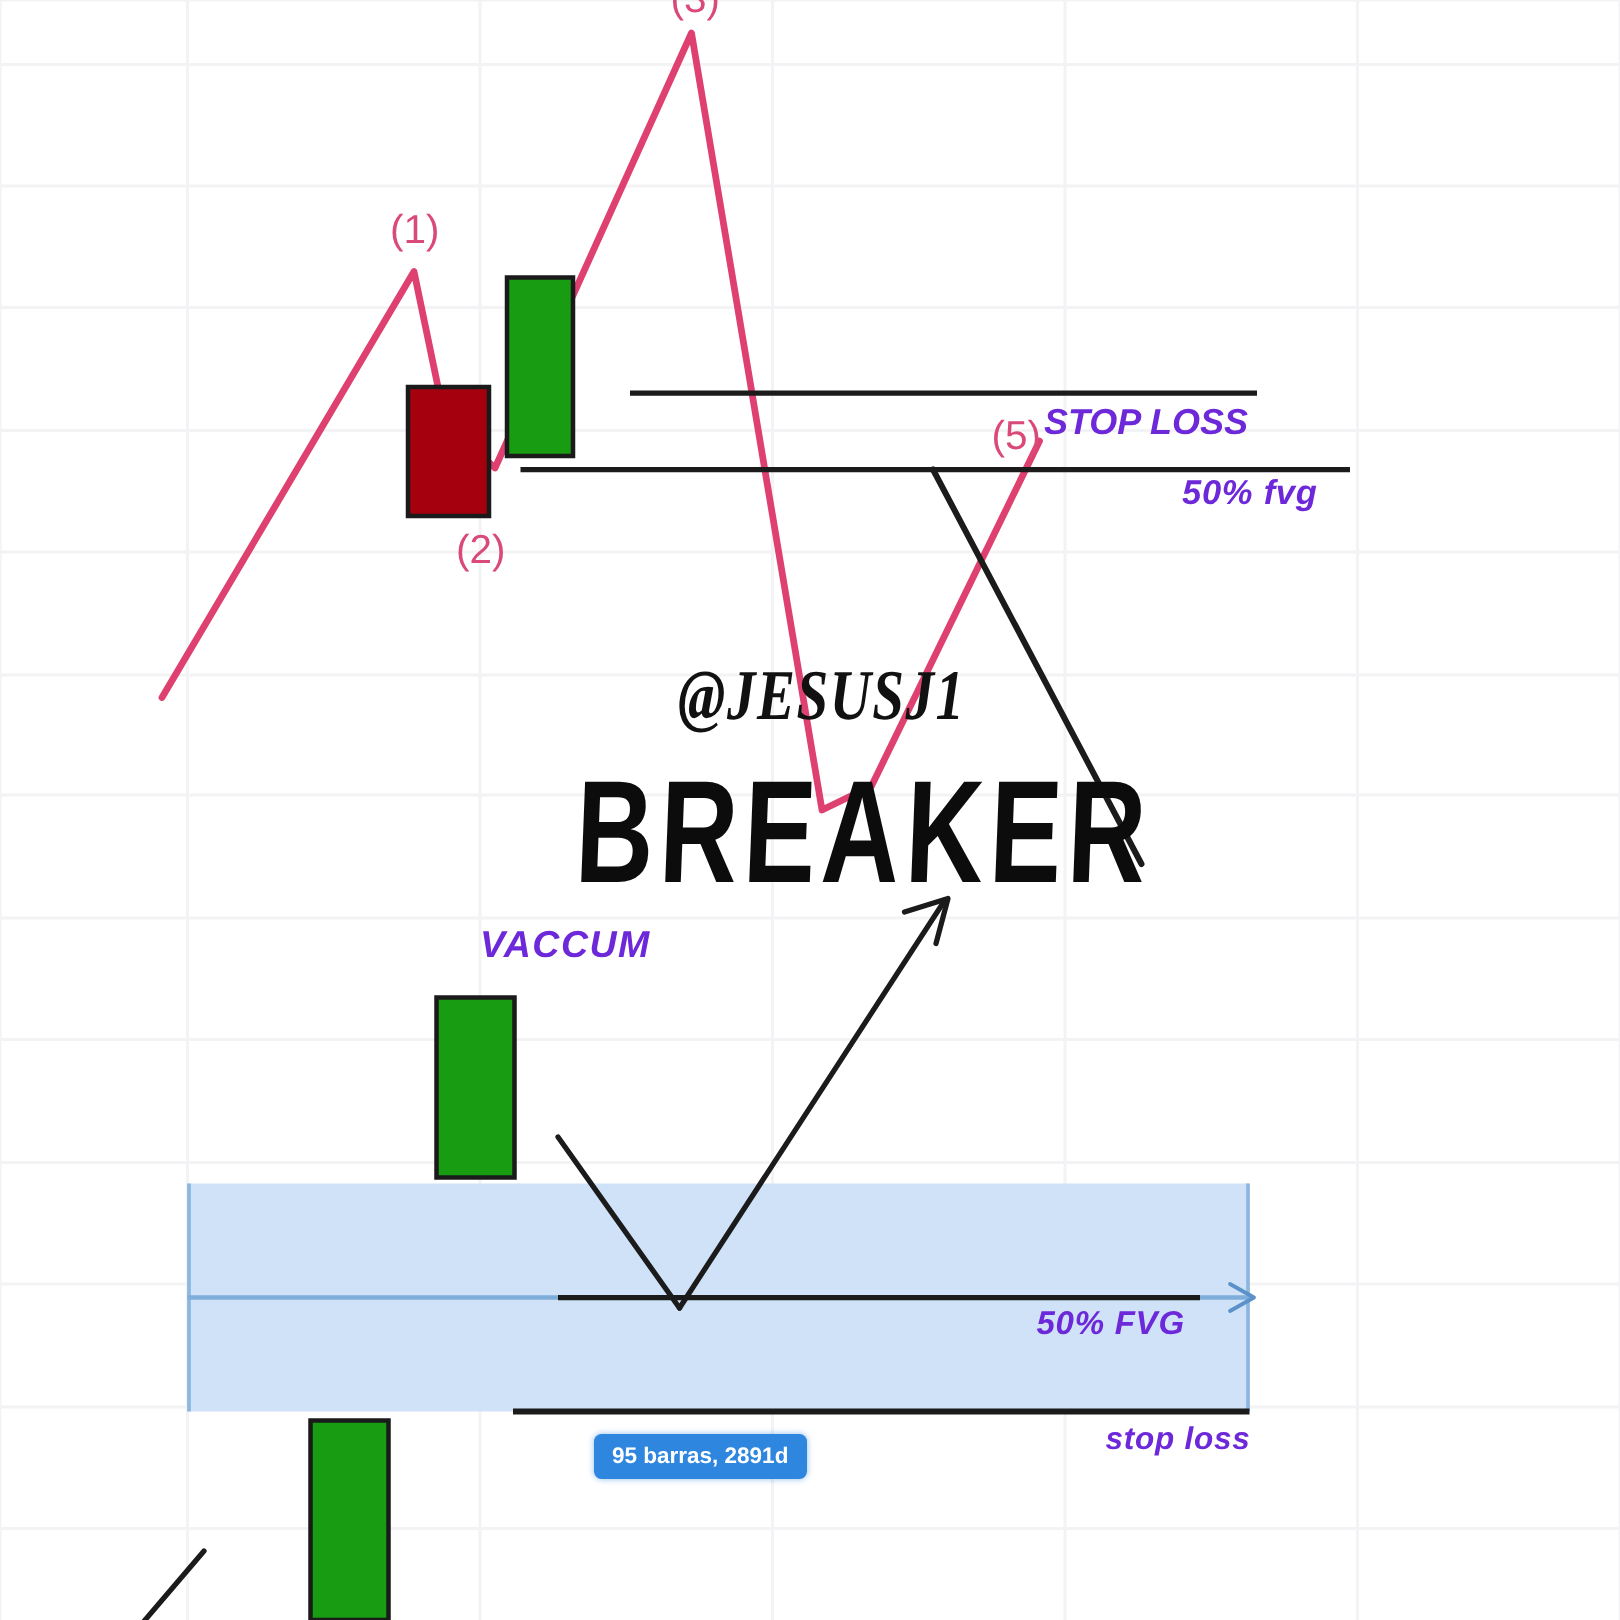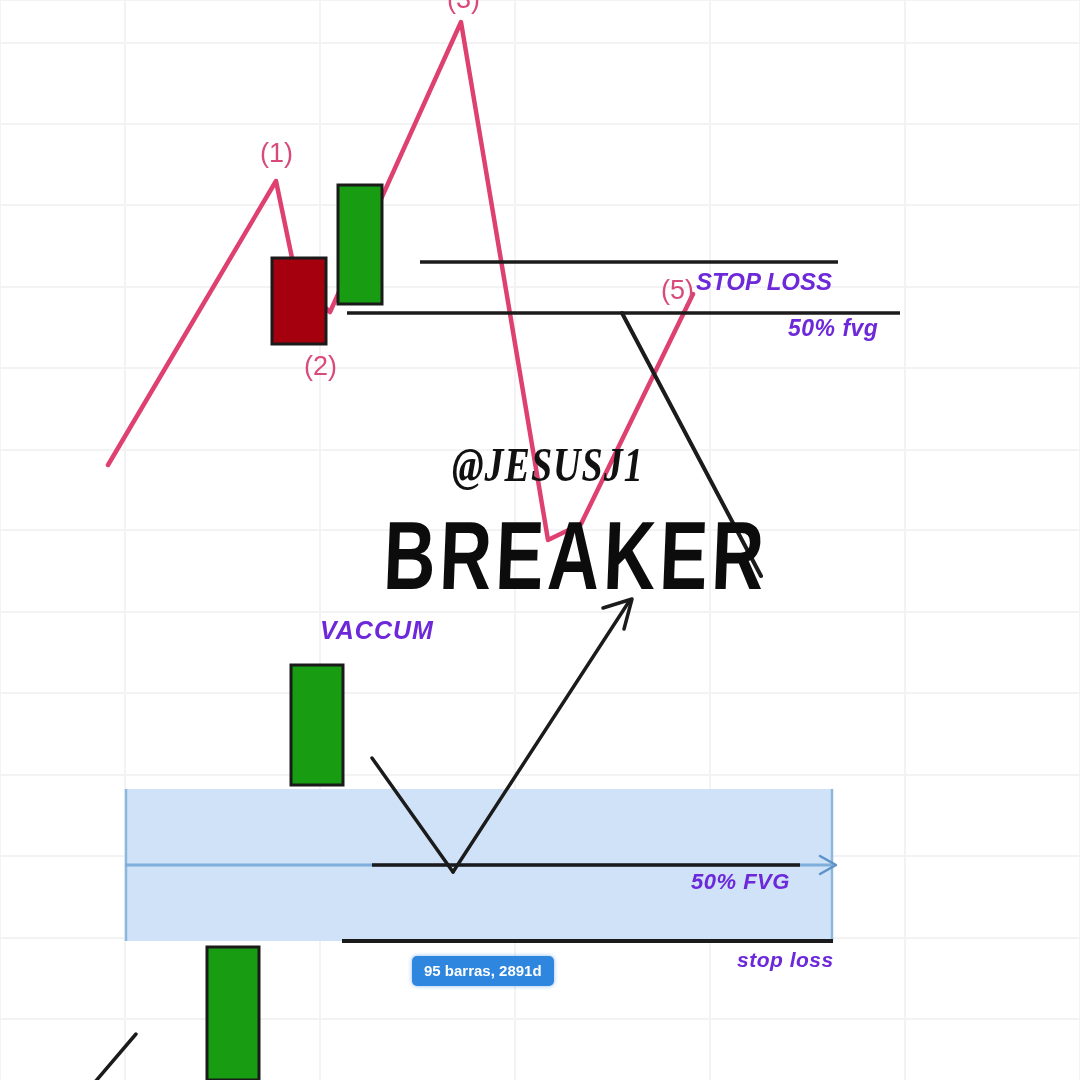--- a/index.html
+++ b/index.html
@@ -164,15 +164,15 @@
   <div class="txt lbl-heavy lbl-stoploss-top" style="left:696px; top:270px;">STOP LOSS</div>
   <div class="txt lbl-heavy lbl-fvg-top" style="left:788px; top:317px;">50% fvg</div>
 
   <div class="wm-handle" style="left:452px; top:437px;">@JESUSJ1</div>
   <div class="wm-title" style="left:386px; top:500px;">BREAKER</div>
 
   <div class="txt lbl-heavy lbl-vaccum" style="left:291px; top:618px;margin-left:29px;">VACCUM</div>
   <div class="txt lbl-heavy lbl-fvg-bottom" style="left:691px; top:871px;">50% FVG</div>
   <div class="txt lbl-heavy lbl-sl-bottom" style="left:737px; top:949px;">stop loss</div>
 
-  <div class="badge" style="left:412px; top:956px;">95 barras, 2891d</div>
+  <div class="badge" style="left:396px; top:956px;">95 barras, 2891d</div>
 
 </div>
 
 </body></html>

